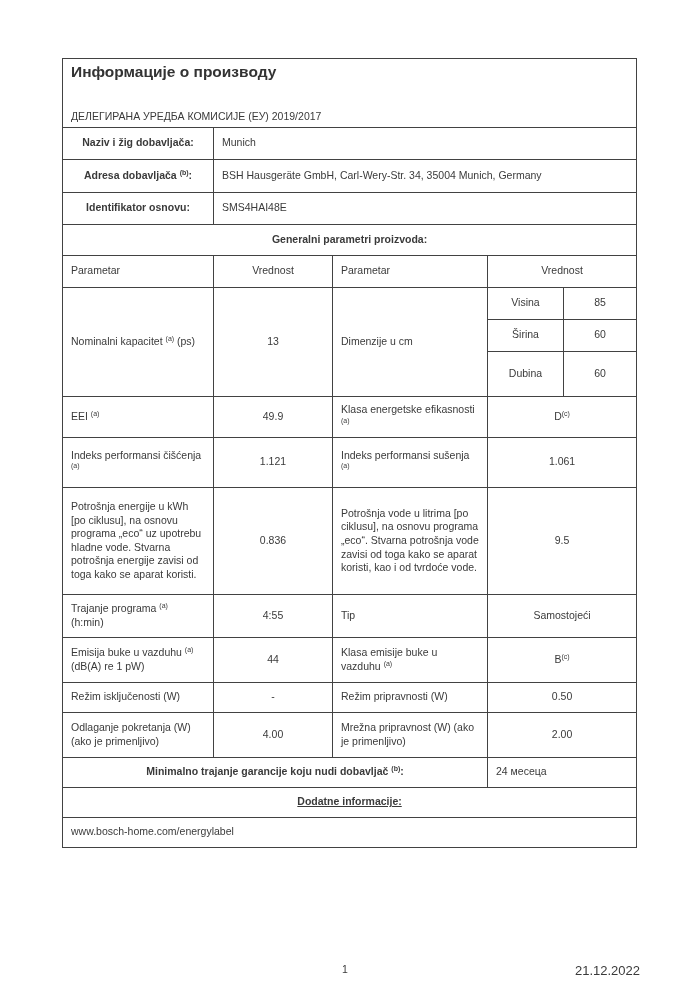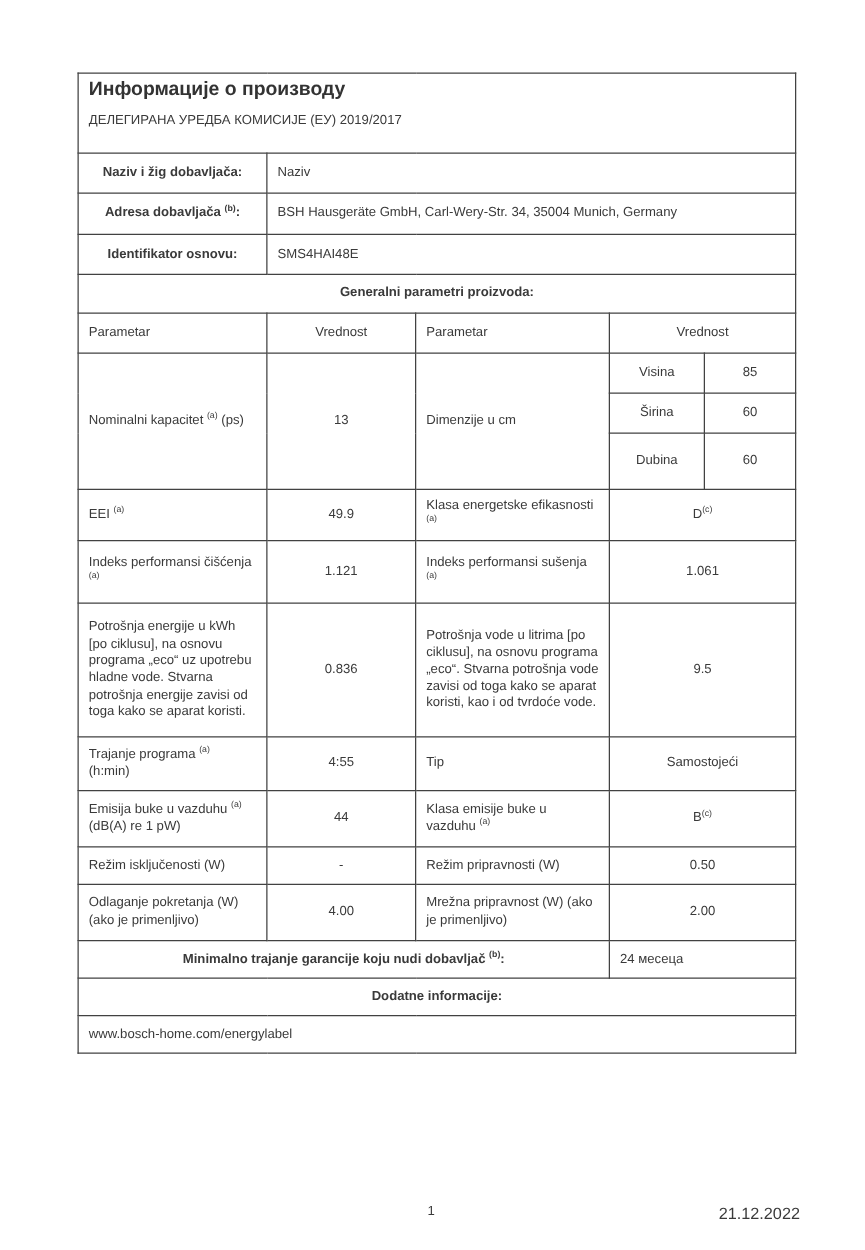--- a/index.html
+++ b/index.html
@@ -24,40 +24,40 @@
     line-height: 1.3;
     padding: 3px 8px;
     vertical-align: middle;
     overflow: hidden;
   }
   .b { font-weight: bold; text-align: center; }
   .c { text-align: center; }
   sup { font-size: 7px; line-height: 0; }
   .title-cell { padding: 9px 10px 6px 10px; }
   .doc-title { font-size: 15.5px; font-weight: bold; color: #333; }
-  .doc-reg { font-size: 10.5px; margin-top: 8px; }
+  .doc-reg { font-size: 10.5px; margin-top: 28px; }
   .tail-block { display: block; }
   .r-title  td { height: 64px; }
   .r-sup1   td { height: 32px; }
   .r-sup2   td { height: 33px; }
   .r-sup3   td { height: 32px; }
   .r-gen    td { height: 31px; }
   .r-head   td { height: 32px; }
   .r-dim1   td { height: 32px; }
   .r-dim2   td { height: 32px; }
   .r-dim3   td { height: 45px; }
   .r-eei    td { height: 41px; }
   .r-idx    td { height: 50px; }
   .r-cons   td { height: 107px; }
   .r-dur    td { height: 43px; }
   .r-noise  td { height: 45px; }
   .r-off    td { height: 30px; }
   .r-delay  td { height: 45px; }
   .r-warr   td { height: 30px; }
-  .r-add    td { height: 30px; }
+  .r-add    td { height: 30px; text-decoration: underline; }
   .r-url    td { height: 30px; }
   .footer-page {
     position: absolute; left: 330px; top: 963px; width: 30px;
     font-size: 10.5px; text-align: center; color: #3a3a3a;
   }
   .footer-date {
     position: absolute; right: 52px; top: 963px;
     font-size: 13px; color: #3a3a3a;
   }
 </style>
@@ -78,21 +78,21 @@
       <tbody>
           <tr class="r-title">
         <td colspan="5" class="title-cell" style="vertical-align:top">
           <div class="doc-title">Информације о производу</div>
           <div class="doc-reg">ДЕЛЕГИРАНА УРЕДБА КОМИСИЈЕ (ЕУ) 2019/2017</div>
         </td>
       </tr>
 
       <tr class="r-sup1">
         <td class="b">Naziv i žig dobavljača:</td>
-        <td colspan="4">Naziv</td>
+        <td colspan="4">Munich</td>
       </tr>
 
       <tr class="r-sup2">
         <td class="b"><span>Adresa dobavljača </span><sup>(b)</sup><span>:</span></td>
         <td colspan="4">BSH Hausgeräte GmbH, Carl-Wery-Str. 34, 35004 Munich, Germany</td>
       </tr>
 
       <tr class="r-sup3">
         <td class="b">Identifikator osnovu:</td>
         <td colspan="4">SMS4HAI48E</td>

